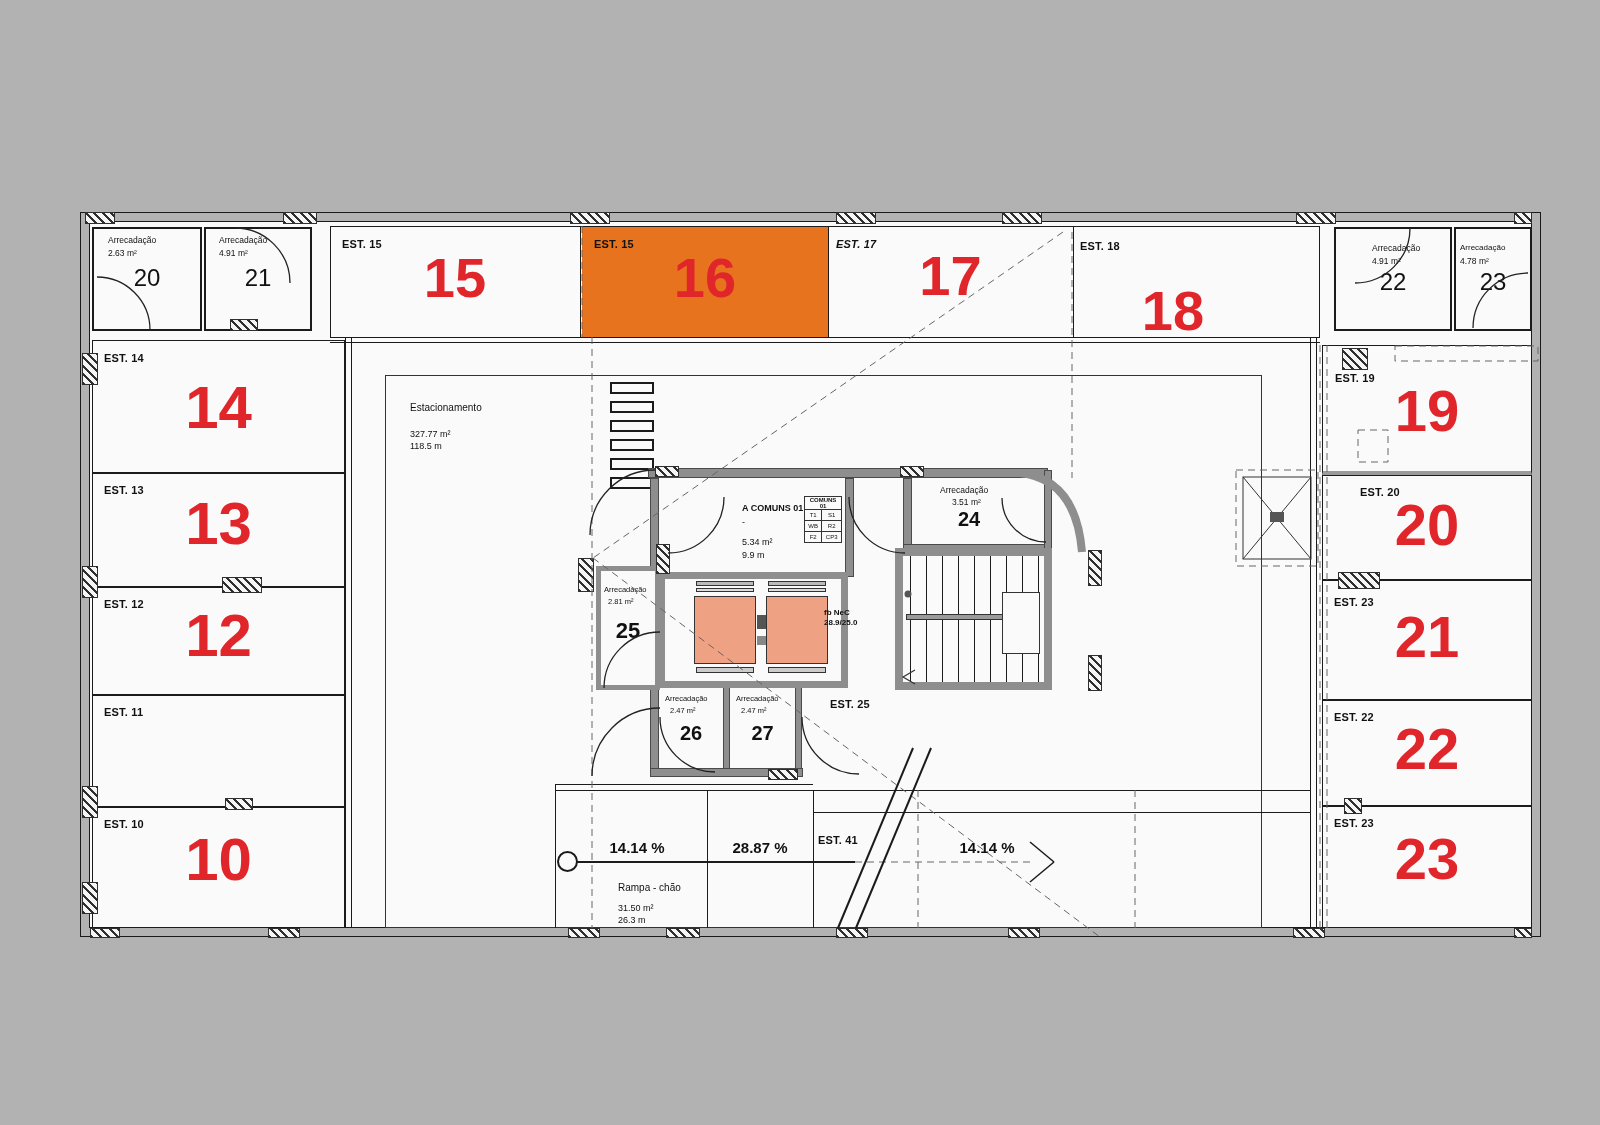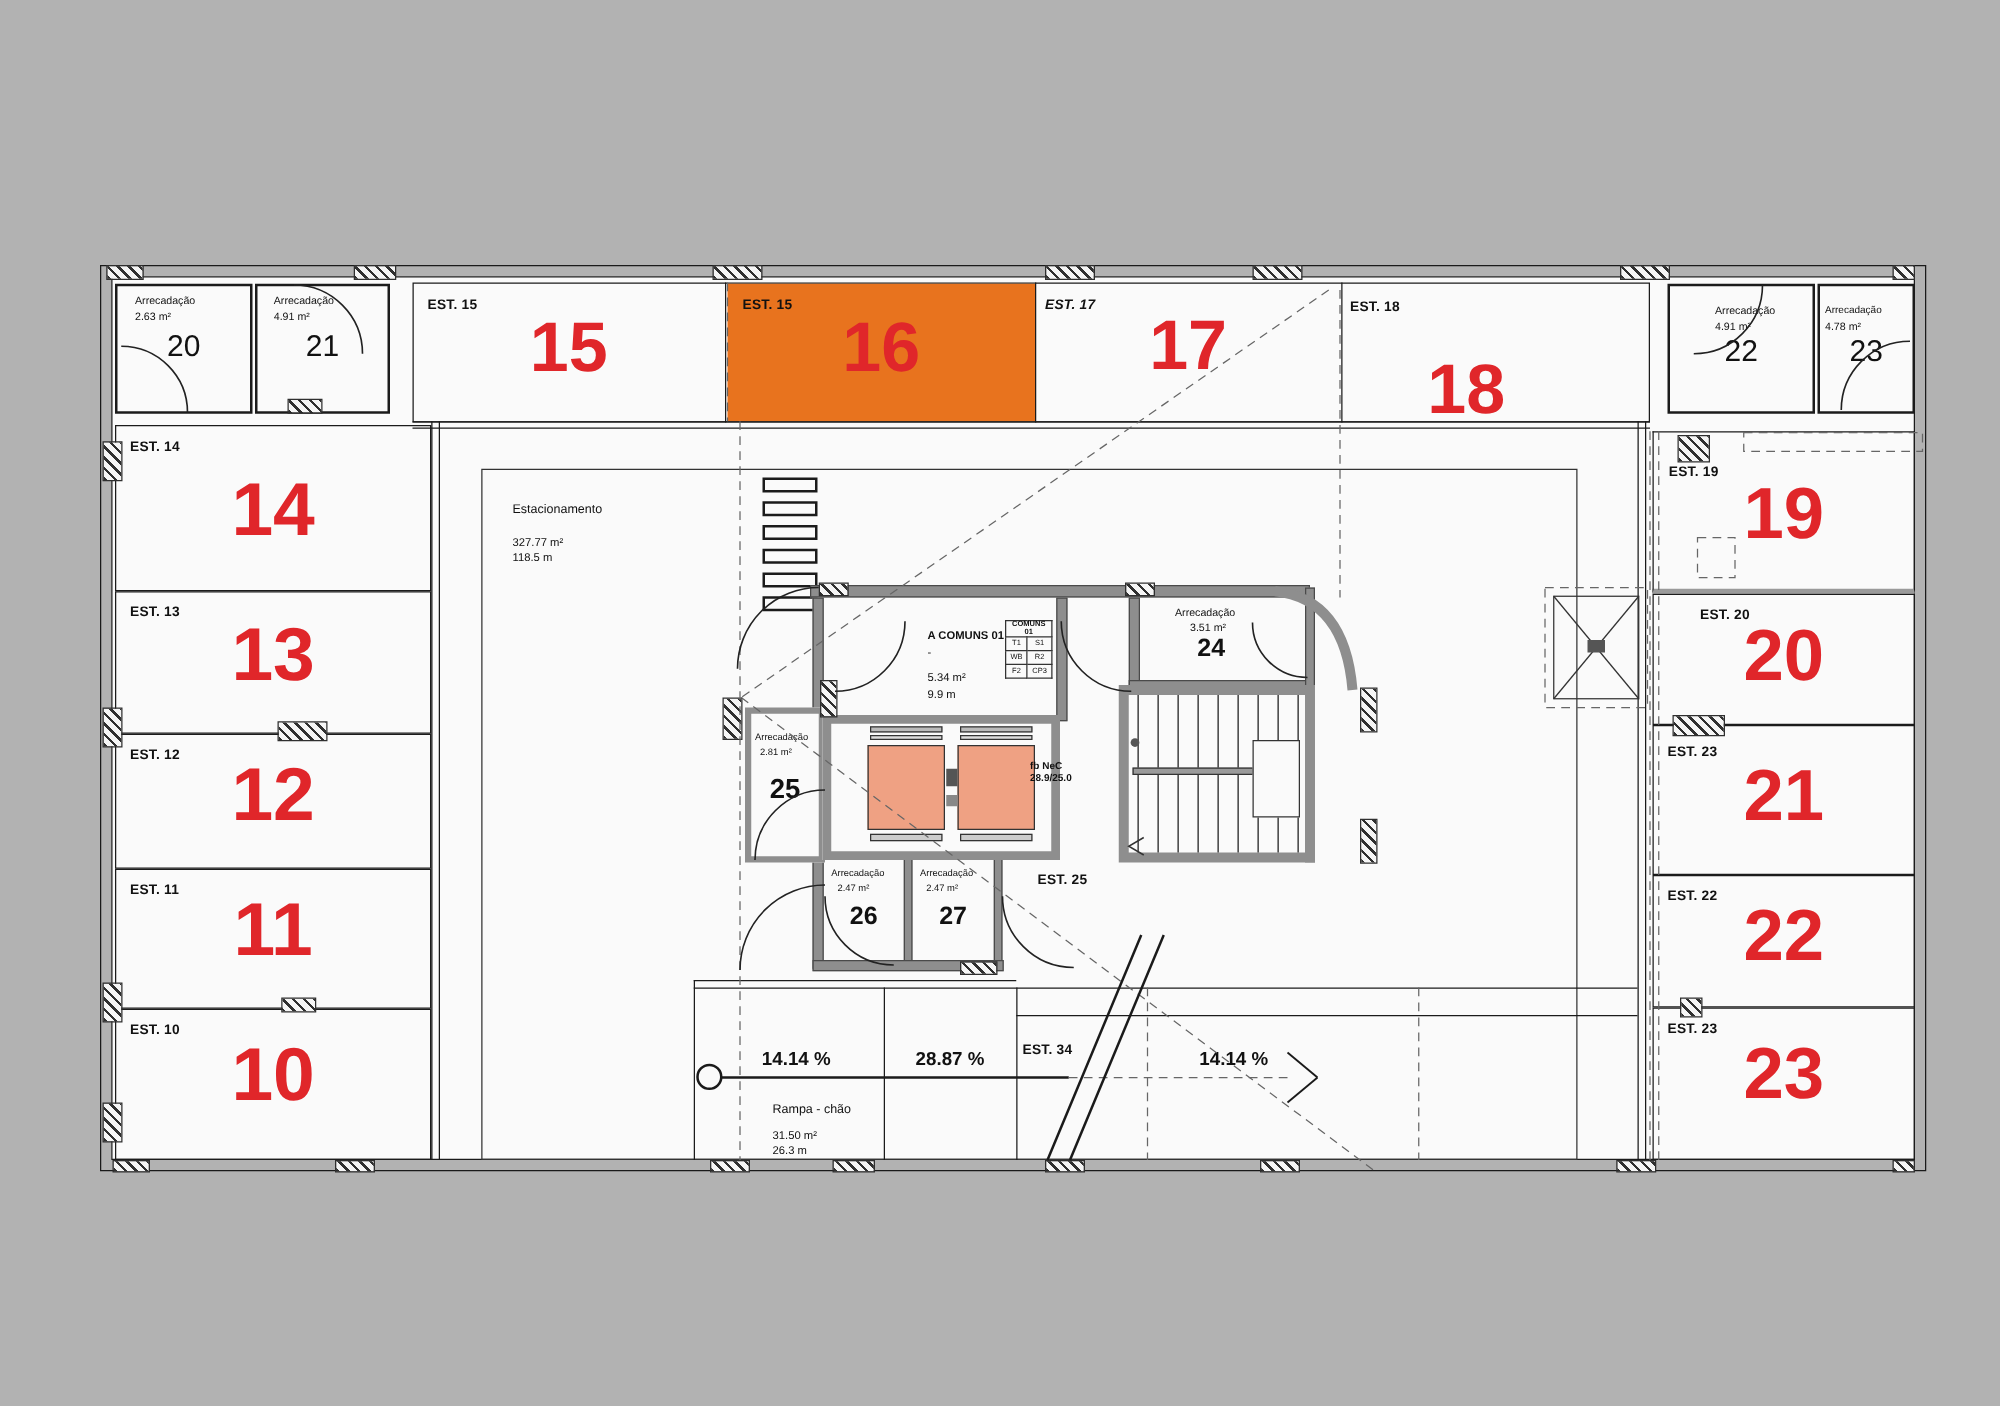--- a/index.html
+++ b/index.html
@@ -74,21 +74,20 @@
   <div class="abs room" style="left:92px;top:473px;width:253px;height:114px;"></div>
   <div class="abs lbl" style="left:104px;top:484px;">EST. 13</div>
   <div class="abs bignum" style="left:92px;top:494px;width:253px;font-size:60px;">13</div>
 
   <div class="abs room" style="left:92px;top:587px;width:253px;height:108px;"></div>
   <div class="abs lbl" style="left:104px;top:598px;">EST. 12</div>
   <div class="abs bignum" style="left:92px;top:606px;width:253px;font-size:60px;">12</div>
 
   <div class="abs room" style="left:92px;top:695px;width:253px;height:112px;"></div>
   <div class="abs lbl" style="left:104px;top:706px;">EST. 11</div>
-  <div class="abs bignum" style="left:92px;top:714px;width:253px;font-size:60px;">11</div>
 
   <div class="abs room" style="left:92px;top:807px;width:253px;height:121px;"></div>
   <div class="abs lbl" style="left:104px;top:818px;">EST. 10</div>
   <div class="abs bignum" style="left:92px;top:830px;width:253px;font-size:60px;">10</div>
 
   <div class="abs hatch" style="left:222px;top:577px;width:40px;height:16px;"></div>
   <div class="abs hatch" style="left:225px;top:798px;width:28px;height:12px;"></div>
 
   <div class="abs room" style="left:1322px;top:345px;width:210px;height:130px;border-bottom:4px solid #9a9a9a;"></div>
   <div class="abs hatch" style="left:1342px;top:348px;width:26px;height:22px;"></div>
@@ -228,21 +227,21 @@
   <div class="abs hline" style="left:555px;top:790px;width:755px;height:1px;"></div>
   <div class="abs vline" style="left:555px;top:784px;width:1px;height:144px;"></div>
   <div class="abs vline" style="left:707px;top:790px;width:1px;height:138px;"></div>
   <div class="abs vline" style="left:813px;top:790px;width:1px;height:138px;"></div>
   <div class="abs hline" style="left:813px;top:812px;width:497px;height:1px;"></div>
   <div class="abs hline" style="left:567px;top:861px;width:288px;height:1.5px;"></div>
   <div class="abs" style="left:557px;top:851px;width:21px;height:21px;border:2px solid #1a1a1a;border-radius:50%;background:#fafafa;"></div>
 
   <div class="abs pct" style="left:572px;top:839px;width:130px;">14.14 %</div>
   <div class="abs pct" style="left:700px;top:839px;width:120px;">28.87 %</div>
-  <div class="abs lbl" style="left:818px;top:834px;">EST. 34</div>
+  <div class="abs lbl" style="left:818px;top:834px;">EST. 41</div>
   <div class="abs pct" style="left:927px;top:839px;width:120px;">14.14 %</div>
   <div class="abs tiny2" style="left:618px;top:880px;font-size:10px;">Rampa - chão</div>
   <div class="abs tiny2" style="left:618px;top:902px;">31.50 m²</div>
   <div class="abs tiny2" style="left:618px;top:914px;">26.3 m</div>
 
   <div class="abs hatch" style="left:85px;top:212px;width:30px;height:12px;"></div>
   <div class="abs hatch" style="left:283px;top:212px;width:34px;height:12px;"></div>
   <div class="abs hatch" style="left:570px;top:212px;width:40px;height:12px;"></div>
   <div class="abs hatch" style="left:836px;top:212px;width:40px;height:12px;"></div>
   <div class="abs hatch" style="left:1002px;top:212px;width:40px;height:12px;"></div>

